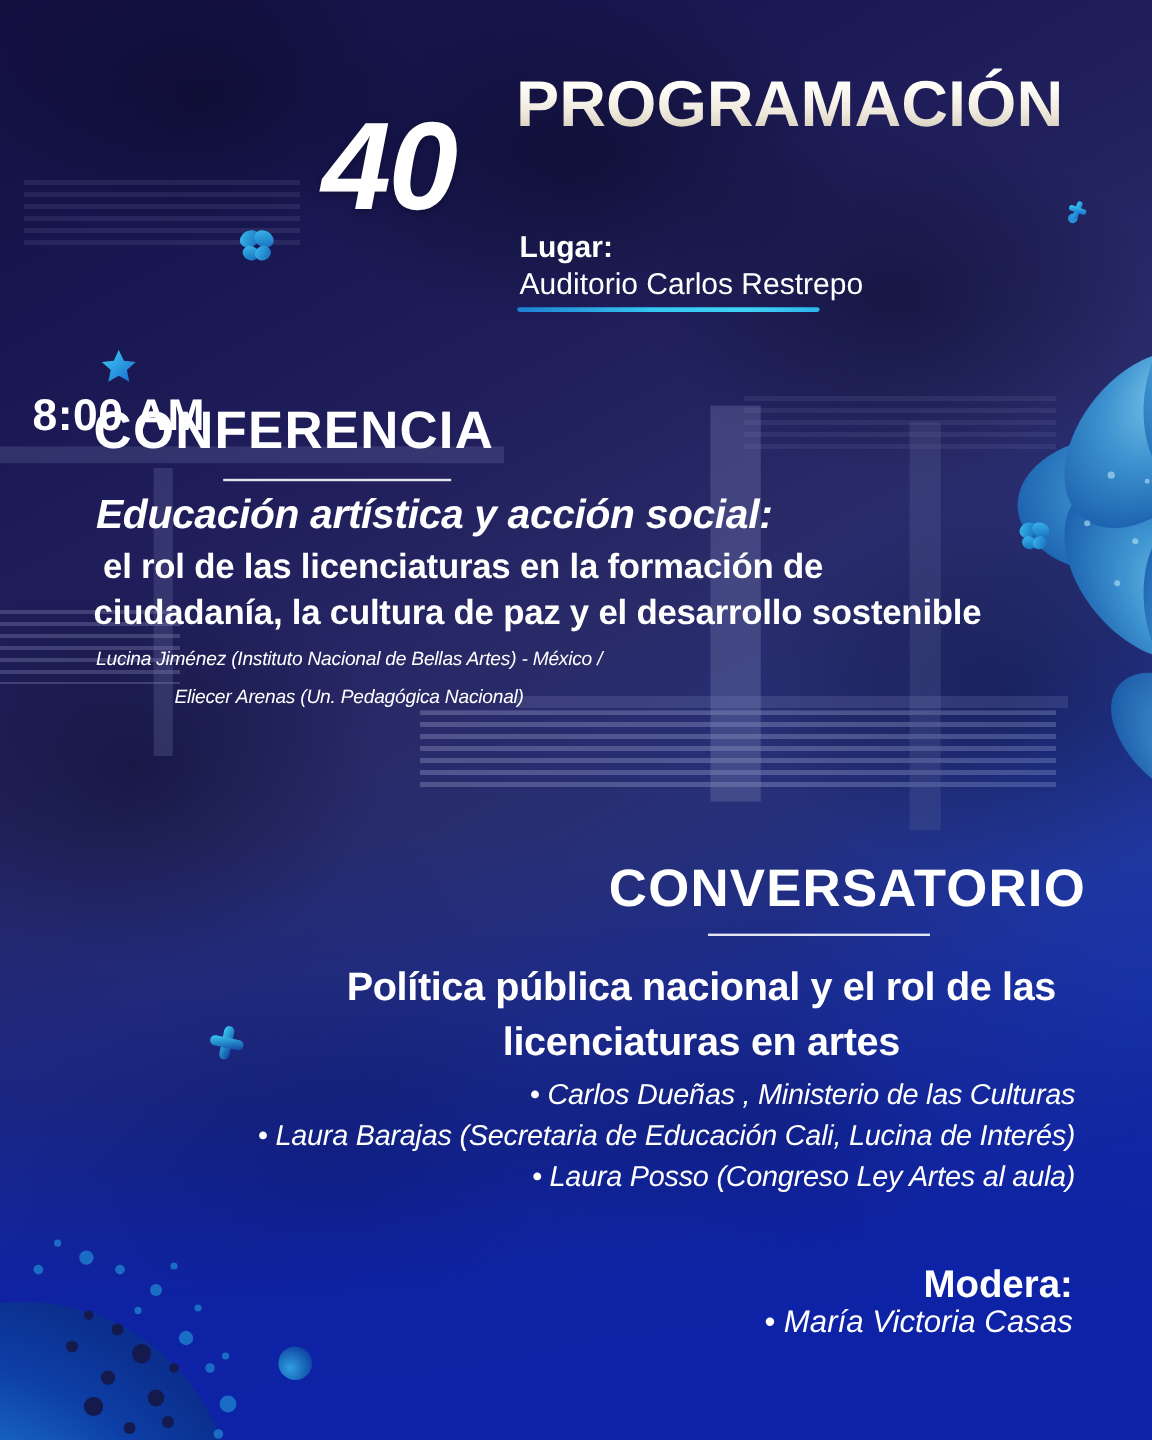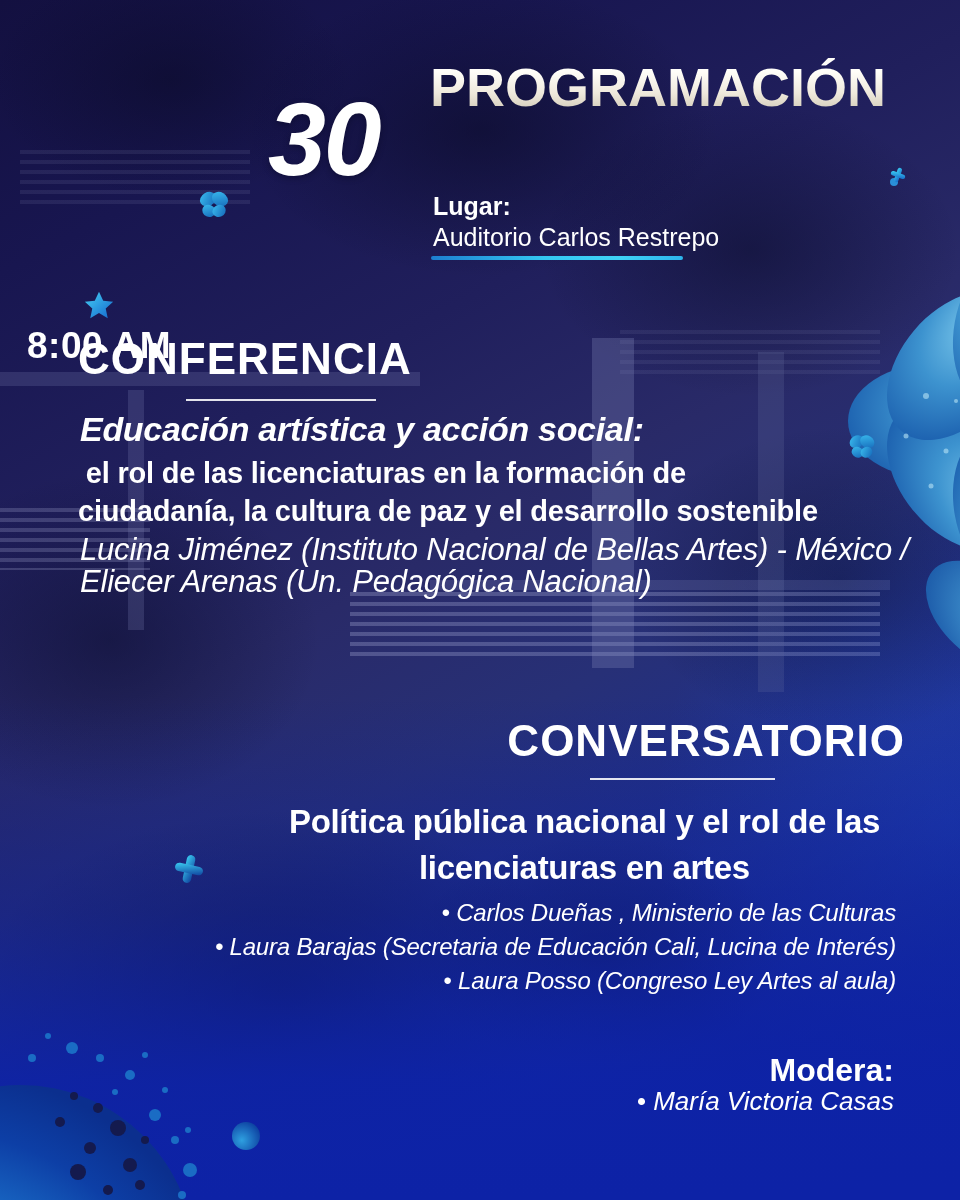--- a/index.html
+++ b/index.html
@@ -82,21 +82,21 @@
   .time-row { display:flex; align-items:center; gap:1px;flex-direction:column; }
   .time-text { font-size:37px; font-weight:700; letter-spacing:.5px; }
   .s1-time { left:27px; top:289px; }
   .session-type { font-size:44px; font-weight:800; letter-spacing:1px; }
   .s1-type { left:78px; top:334px; }
   .thin-underline { height:2px; background:rgba(255,255,255,.88); }
   .s1-underline { left:186px; top:399px; width:190px; }
 
   .s1-title { left:80px; top:410px; font-size:34px; font-weight:800; font-style:italic; letter-spacing:-.3px; }
   .s1-subtitle { left:78px; top:454px; font-size:29px; font-weight:700; line-height:38px; white-space:pre-wrap; letter-spacing:-.2px; }
-  .s1-speakers { left:80px; top:534px; font-size:31px; font-style:italic; font-weight:400; line-height:32px; letter-spacing:-.2px; }
+  .s1-speakers { left:80px; top:534px; font-size:16px; font-style:italic; font-weight:400; line-height:32px; letter-spacing:-.2px;text-align:center; }
 
   .s2-time { right:56px; top:672px; justify-content:flex-end; }
   .s2-type { right:55px; top:716px; text-align:right; }
   .s2-underline { left:590px; top:778px; width:185px; }
   .s2-title { right:80px; top:799px; font-size:33px; font-weight:800; text-align:center; line-height:46px; letter-spacing:-.3px; }
   .s2-panelists { right:64px; top:896px; font-size:24px; font-style:italic; font-weight:400; text-align:right; line-height:34px; letter-spacing:-.2px; }
   .moderator-label { right:66px; top:1052px; font-size:32px; font-weight:800; text-align:right; }
   .moderator-name  { right:66px; top:1086px; font-size:26px; font-style:italic; font-weight:400; text-align:right; }
 </style>
 </head>
@@ -251,21 +251,21 @@
       <stop offset="0" stop-color="#3bd0f4"></stop>
           <stop offset="1" stop-color="#1565c8"></stop>
         </linearGradient>
       </defs>
     <g fill="url(#pl2)" transform="rotate(20 12 12)">
       <rect x="9" y="2" width="6" height="20" rx="3"></rect>
       <rect x="2" y="9" width="20" height="6" rx="3"></rect>
     </g>
   </svg>
 
-  <div class="abs day-number">30</div>
+  <div class="abs day-number">40</div>
   <div class="abs main-title">PROGRAMACIÓN</div>
   <div class="abs location-label">Lugar:</div>
   <div class="abs location-value">Auditorio Carlos Restrepo</div>
   <div class="abs location-underline"></div>
 
   <div class="abs time-row s1-time">
     <svg width="36" height="35" viewBox="0 0 24 24">
       <defs>
           <linearGradient id="stg1" x1="0" y1="0" x2="1" y2="1">
         <stop offset="0" stop-color="#45d0f6"></stop>

